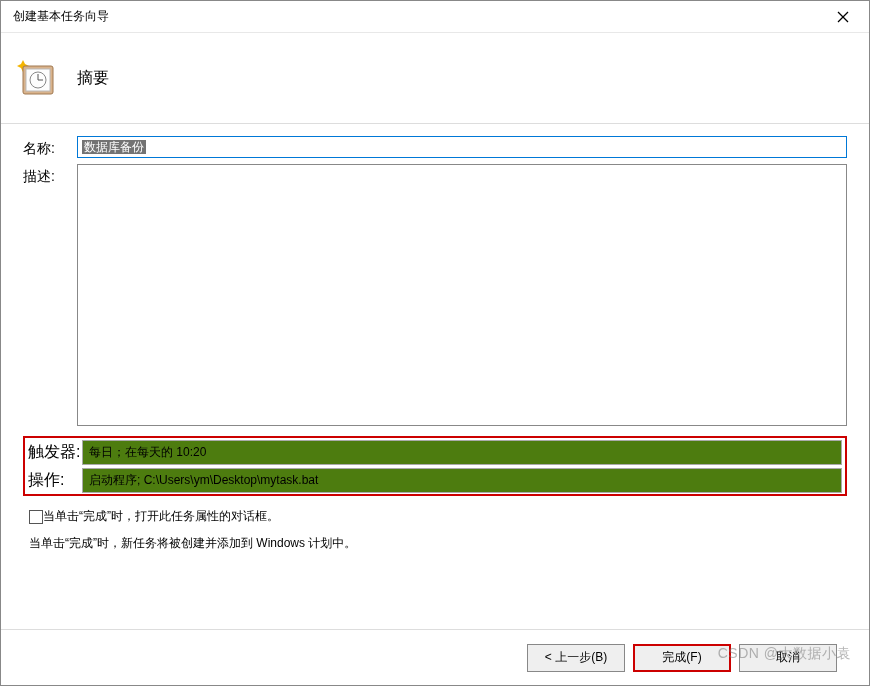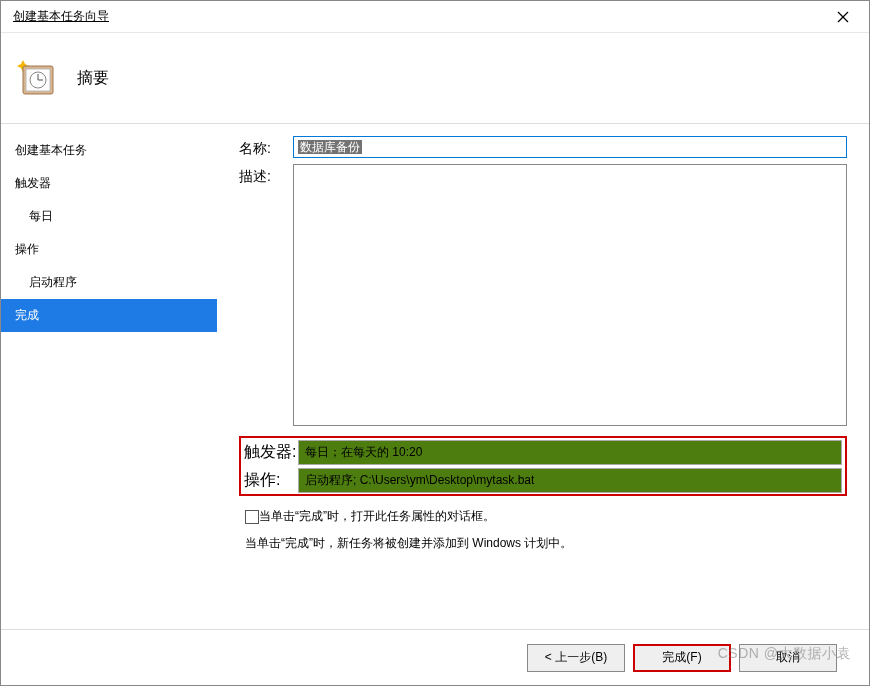--- a/index.html
+++ b/index.html
@@ -21,21 +21,21 @@
   flex-direction: column;
 }
 .titlebar {
   height: 32px;
   display: flex;
   align-items: center;
   justify-content: space-between;
   padding: 0 10px 0 12px;
   border-bottom: 1px solid #e8e8e8;
 }
-.titlebar .title { font-size: 12px; text-decoration: underline; }
+.titlebar .title { font-size: 12px; }
 .close-btn {
   width: 32px; height: 28px;
   display: flex; align-items: center; justify-content: center;
   cursor: pointer;
 }
 .close-btn svg { width: 12px; height: 12px; }
 .header-area {
   height: 90px;
   display: flex;
   align-items: center;
@@ -191,28 +191,20 @@
         <circle cx="21" cy="22" r="8" fill="none" stroke="#888" stroke-width="1"></circle>
         <line x1="21" y1="22" x2="21" y2="16" stroke="#555" stroke-width="1"></line>
         <line x1="21" y1="22" x2="26" y2="22" stroke="#555" stroke-width="1"></line>
       </svg>
     </div>
     <div class="header-title">摘要</div>
   </div>
 
   <div class="content">
 
-    <div class="sidebar">
-      <div class="nav-item">创建基本任务</div>
-      <div class="nav-item">触发器</div>
-      <div class="nav-item sub">每日</div>
-      <div class="nav-item">操作</div>
-      <div class="nav-item sub">启动程序</div>
-      <div class="nav-item selected">完成</div>
-    </div>
 
     <div class="main">
 
       <div class="form-row">
         <div class="form-label">名称:</div>
         <div class="name-input">
           <span class="sel">数据库备份</span>
         </div>
       </div>
 

